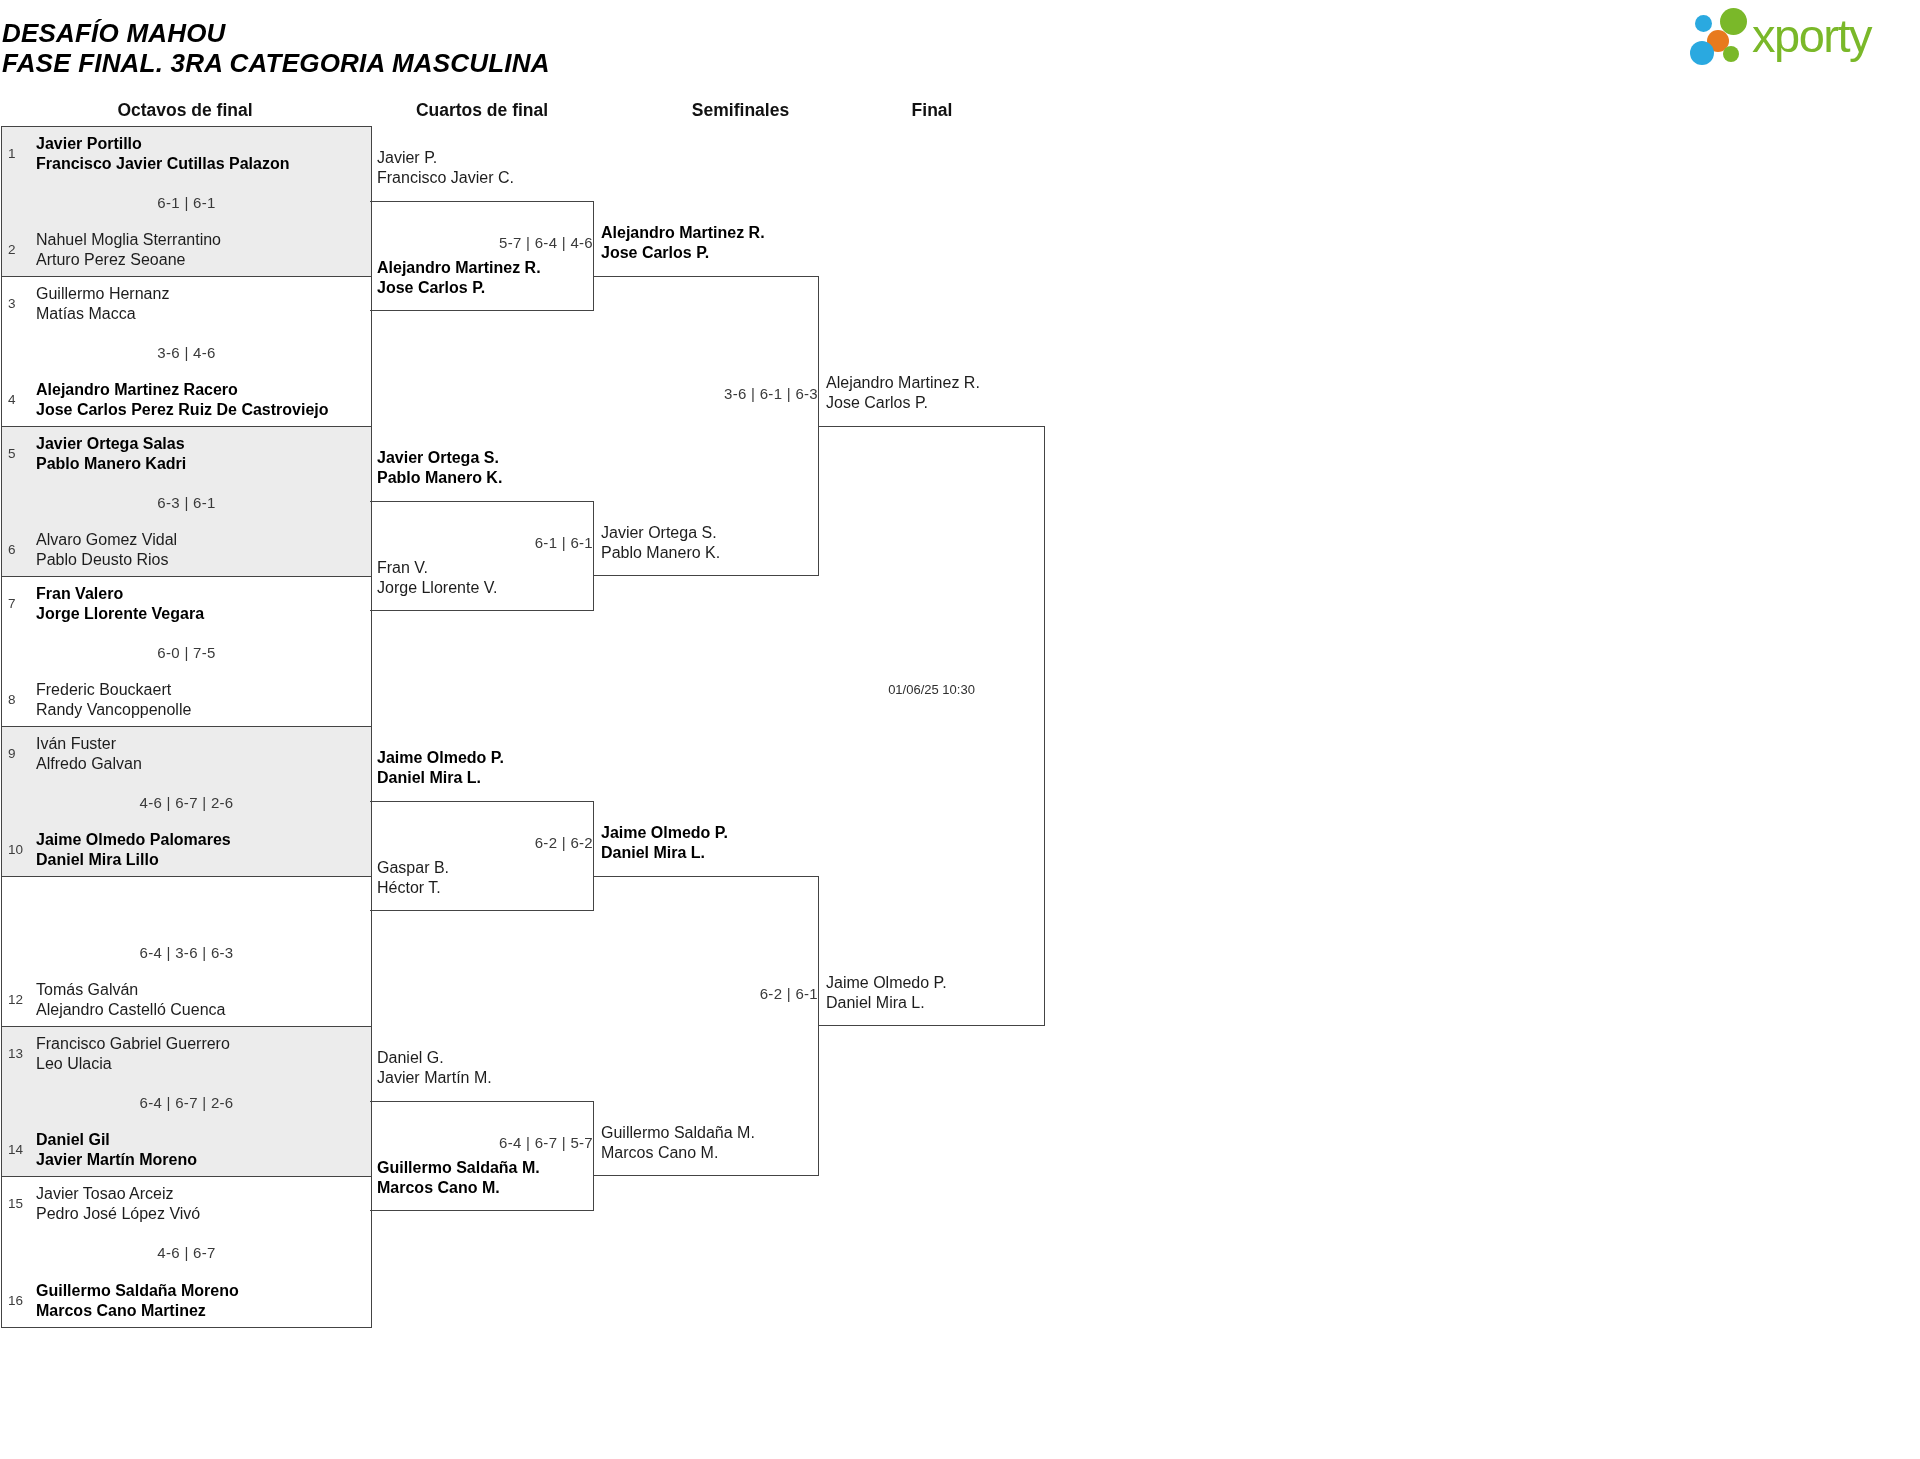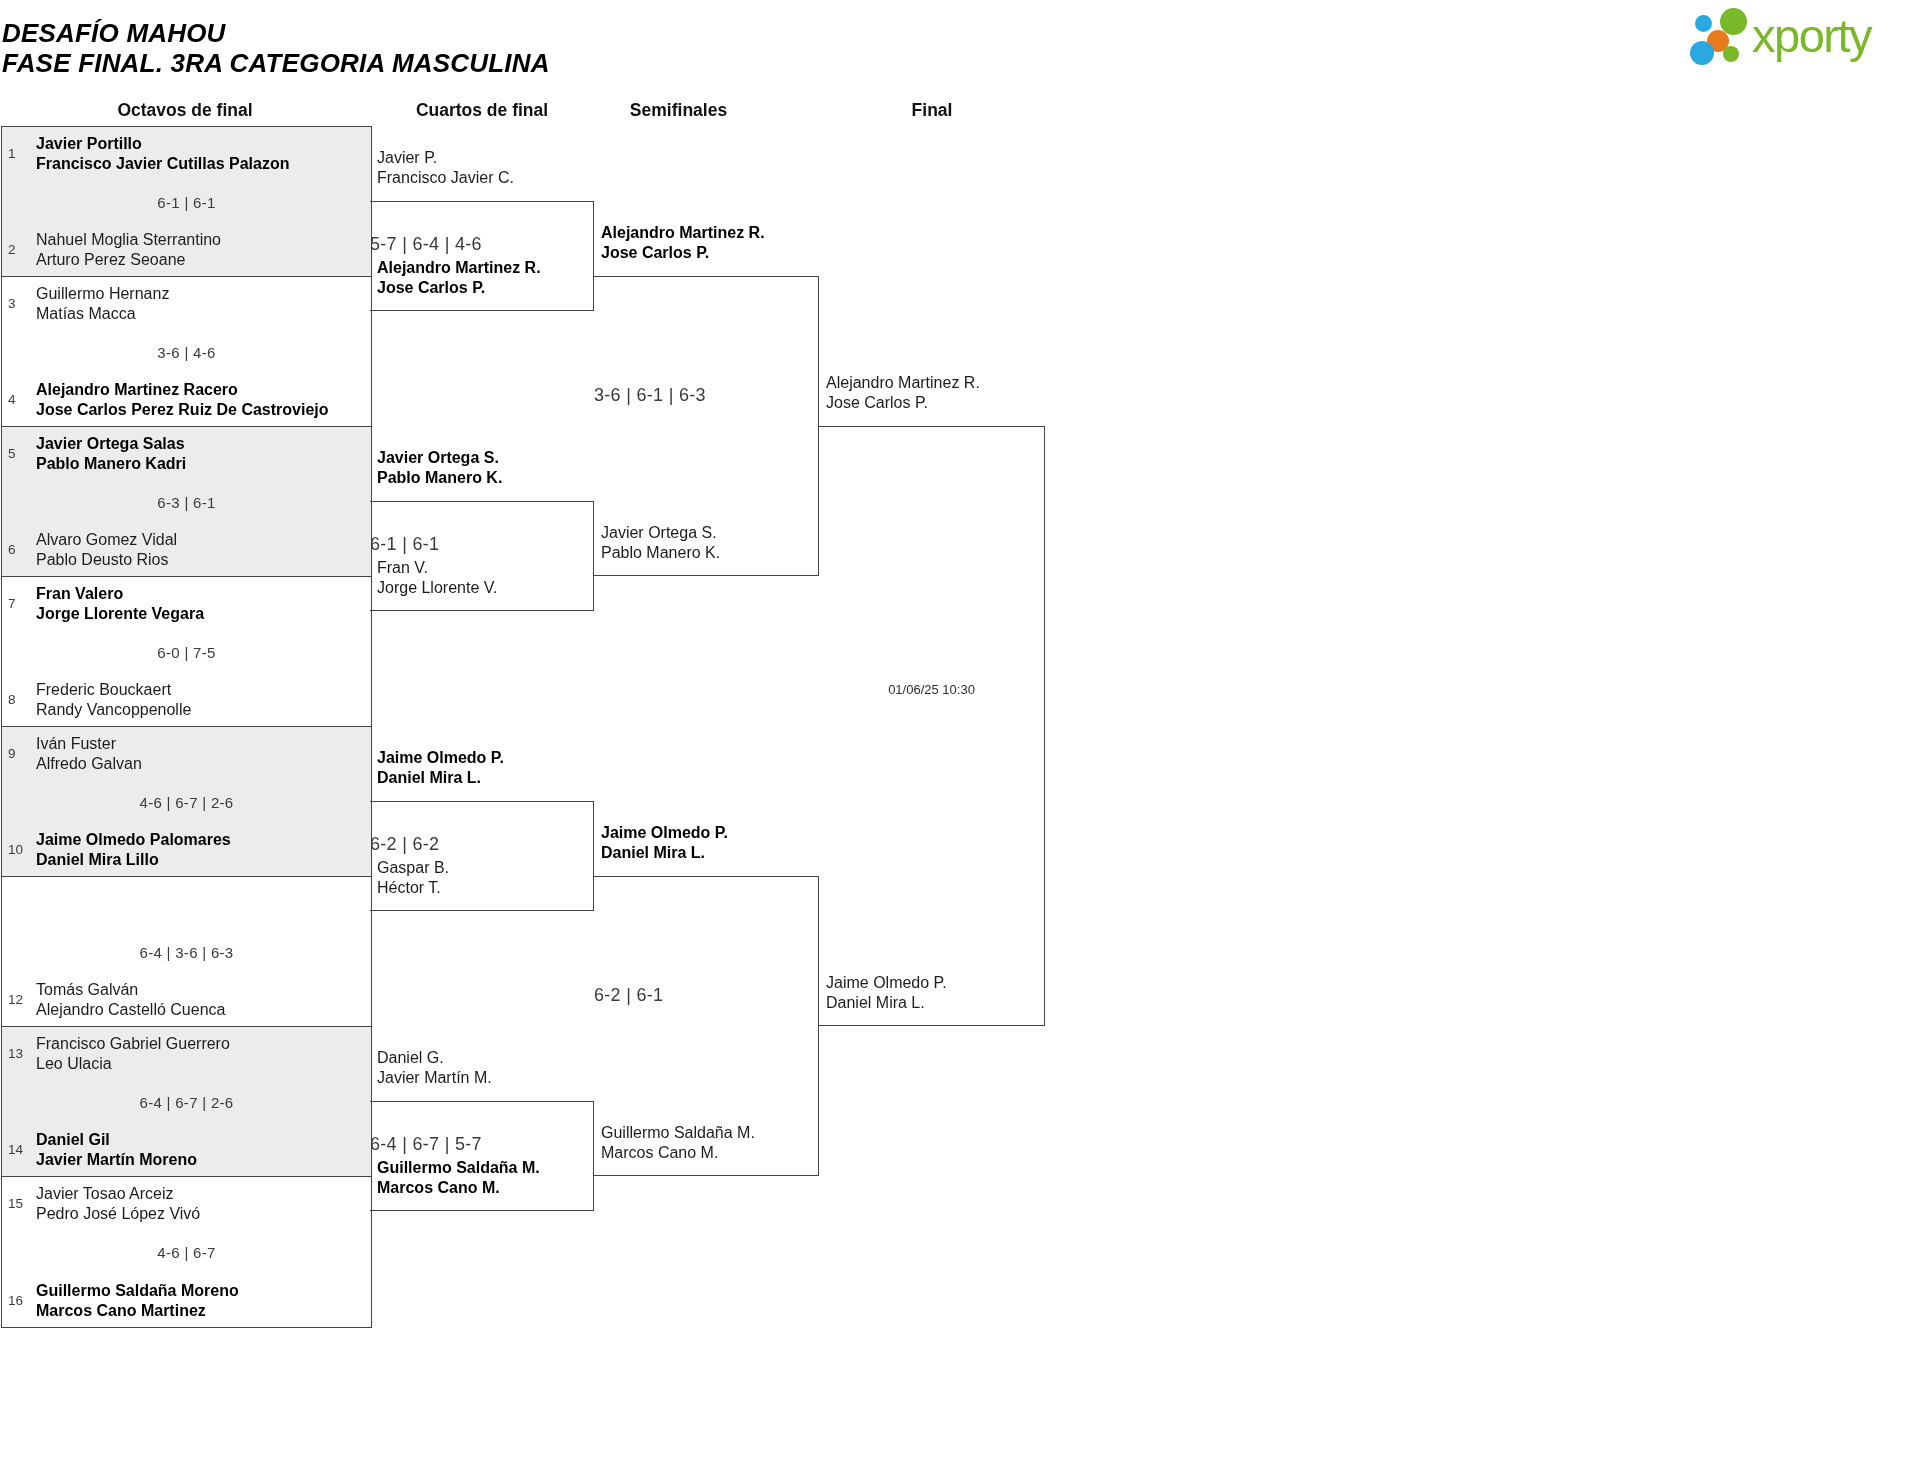--- a/index.html
+++ b/index.html
@@ -21,21 +21,21 @@
   .dot.b2{left:2px;top:35px;width:24px;height:24px;background:#2aa9e0;}
   .dot.g2{left:35px;top:40px;width:16px;height:16px;background:#7ab829;}
   .logo-word{position:absolute;left:64px;top:2px;font-size:47px;font-weight:400;
              color:#7ab829;letter-spacing:-1.5px;}
 
   
   .round-h{position:absolute;top:100px;text-align:center;font-size:17.5px;
            font-weight:600;color:#111;}
   .rh-octavos{left:0px;width:370px;}
   .rh-cuartos{left:370px;width:224px;}
-  .rh-semis{left:566px;width:225px;}
+  .rh-semis{left:628px;width:225px;}
   .rh-final{left:819px;width:226px;}
 
   
   .r16{position:absolute;left:1px;top:126px;width:369px;border:1px solid #444;}
   .cell{position:relative;height:150px;box-sizing:border-box;
         border-bottom:1px solid #444;background:#fff;}
   .cell:last-child{border-bottom:none;}
   .cell.alt{background:#ececec;}
   .team{position:absolute;left:6px;right:4px;display:flex;align-items:center;gap:8px;}
   .team.t1{top:7px;} .team.t2{bottom:7px;}
@@ -44,22 +44,22 @@
   .winner .nm{font-weight:700;color:#000000;}
   .mscore{position:absolute;left:0;right:0;top:50%;transform:translateY(-50%);
           text-align:center;font-size:15px;color:#3a3a3a;letter-spacing:.3px;}
 
   
   .bbox{position:absolute;box-sizing:border-box;
         border:1px solid #444;border-left:none;}
   .bbox .lbl{position:absolute;left:7px;}
   .bbox .lbl.top{bottom:calc(100% + 15px);}
   .bbox .lbl.bot{bottom:13px;}
-  .bbox .bscore{position:absolute;left:0;right:0;text-align:left;
-                font-size:18px;color:#3a3a3a;letter-spacing:.3px;}
+  .bbox .bscore{position:absolute;left:0;right:0;text-align:right;
+                font-size:15px;color:#3a3a3a;letter-spacing:.3px;}
   .qf{left:370px;width:224px;height:110px;}
   .sf{left:594px;width:225px;height:300px;}
   .fin{left:819px;width:226px;height:600px;top:426px;}
   .qf .bscore{top:32px;}
   .sf .bscore{top:108px;}
   .fin .bdate{position:absolute;left:0;right:0;top:255px;text-align:center;
               font-size:13px;color:#2f2f2f;}
   .qf1{top:201px;} .qf2{top:501px;} .qf3{top:801px;} .qf4{top:1101px;}
   .sf1{top:276px;} .sf2{top:876px;}
 </style>

